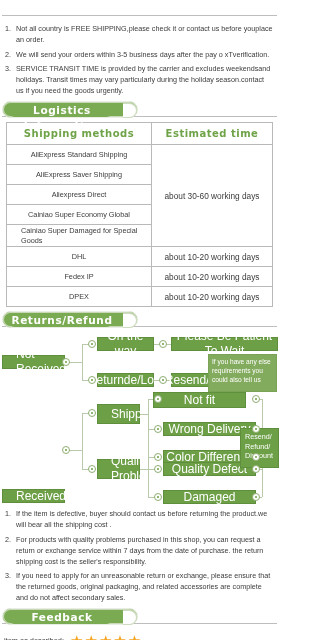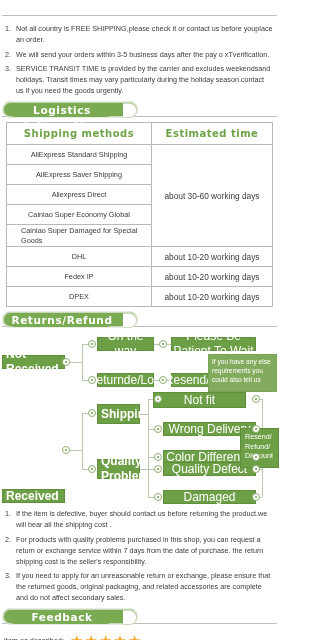--- a/index.html
+++ b/index.html
@@ -138,21 +138,21 @@
     color: #ffffff;
     font-size: 12px;
     display: flex;
     align-items: center;
     justify-content: center;
     text-align: center;
     line-height: 1.25;
     border: 1px solid #5f8f3c;
   }
   .fbox.lt { background: #83ab5d; border-color: #7aa355; }
-  .fbox.left-al { justify-content: flex-start; padding-left: 3px; text-align: left; font-weight: bold; }
+  .fbox.left-al { justify-content: flex-start; padding-left: 13px; text-align: left; }
   .fbox.note {
     align-items: flex-start;
     justify-content: flex-start;
     padding: 3px 2px 0 3px;
     text-align: left;
     font-size: 6.6px;
     line-height: 1.3;
   }
   .fline {
     position: absolute;
@@ -275,21 +275,21 @@
 
   <div class="fline h" style="left:65px; top:31px; width:17px;"></div>
   <div class="node" style="left:62px; top:27px;"></div>
   <div class="fline v" style="left:82px; top:13px; height:36px;"></div>
 
   <div class="fline h" style="left:82px; top:13px; width:12px;"></div>
   <div class="node" style="left:88px; top:9px;"></div>
   <div class="fbox" style="left:97px; top:6px; width:57px; height:14px;">On the way</div>
   <div class="fline h" style="left:154px; top:13px; width:17px;"></div>
   <div class="node" style="left:159px; top:9px;"></div>
-  <div class="fbox" style="left:171px; top:6px; width:85px; height:14px;">Please Be Patient To Wait</div>
+  <div class="fbox" style="left:171px; top:6px; width:107px; height:14px;">Please Be Patient To Wait</div>
 
   <div class="fline h" style="left:82px; top:49px; width:12px;"></div>
   <div class="node" style="left:88px; top:45px;"></div>
   <div class="fbox" style="left:97px; top:42px; width:57px; height:14px;">Returnde/Lost</div>
   <div class="fline h" style="left:154px; top:49px; width:17px;"></div>
   <div class="node" style="left:159px; top:45px;"></div>
   <div class="fbox" style="left:171px; top:42px; width:71px; height:14px;">Resend/Refund</div>
 
   <div class="fbox lt note" style="left:208px; top:23px; width:69px; height:38px;">If you have any else requirements you could also tell us</div>
 

